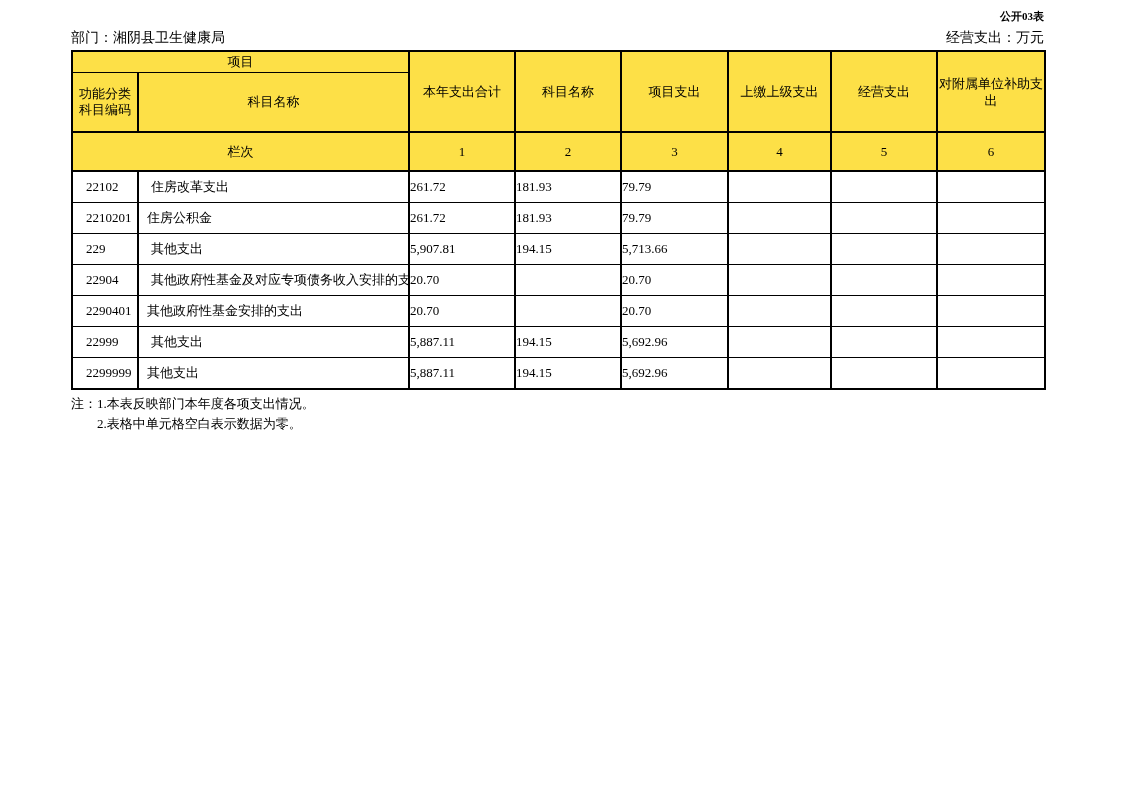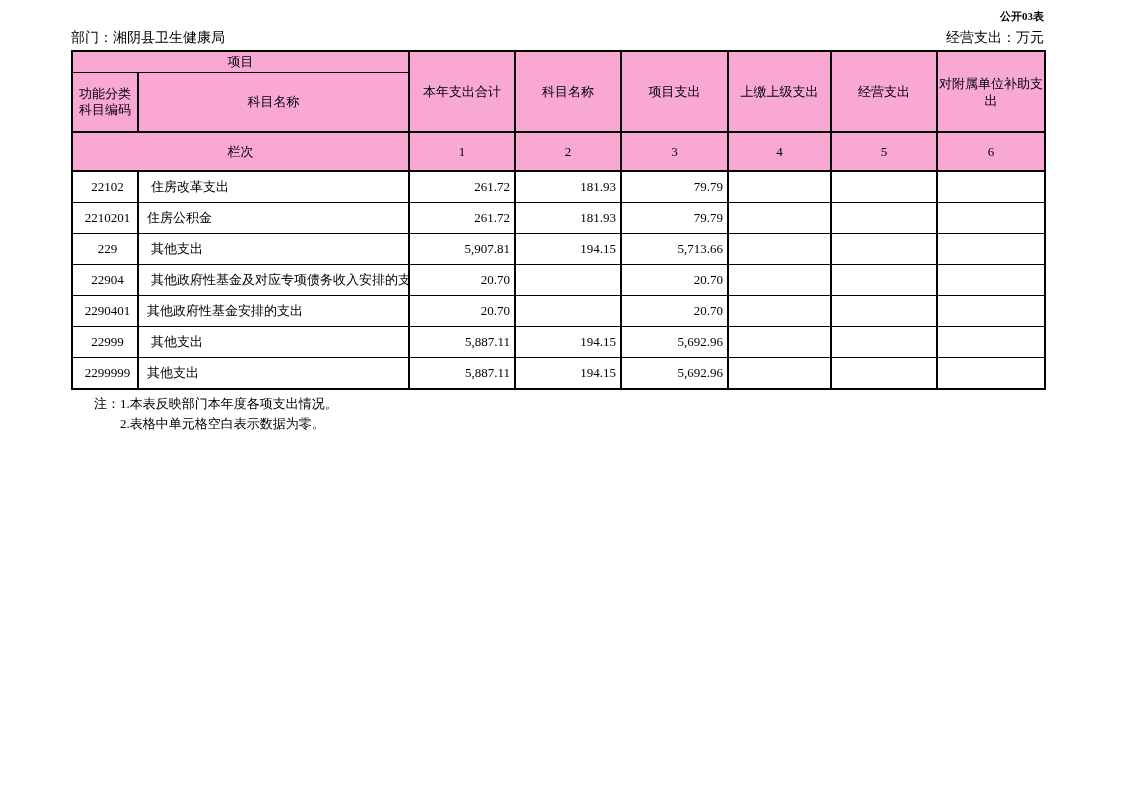--- a/index.html
+++ b/index.html
@@ -55,48 +55,47 @@
   table.report td {
     border: 1px solid #000;
     border-left-width: 2px;
     border-right-width: 2px;
     font-size: 13px;
     padding: 0;
     overflow: hidden;
     vertical-align: middle;
   }
   thead td {
-    background: #f9a8d4;
+    background: #fde047;
     text-align: center;
     padding: 0 8px;
   }
   tr.h1 td { height: 20px; }
   tr.h2 td { height: 58px; }
   td.h-code { padding: 0 2px; line-height: 16px; }
   td.h-span { line-height: 17px; }
   tr.lanci td {
     height: 21px;
     border-top-width: 2px;
     border-bottom-width: 2px;
     padding: 8px;
   }
   tbody td {
     height: 30px;
     background: #ffffff;
     white-space: nowrap;
   }
-  tbody td.code { text-align: center; padding-left: 5px; }
+  tbody td.code { text-align: left; padding-left: 13px; }
   tbody td.name { text-align: left; padding-left: 12px; }
   tbody td.name.indent { padding-left: 8px; }
-  tbody td.num  { text-align: right; padding-right: 4px; }
+  tbody td.num  { padding-right: 4px; }
   .notes {
     margin-top: 4px;
     font-size: 13px;
     line-height: 20px;
-    margin-left: 23px;
   }
   .note-2 { padding-left: 26px; }
 </style>
 </head>
 <body>
 
 <div class="sheet">
 
 
   <div class="content">

